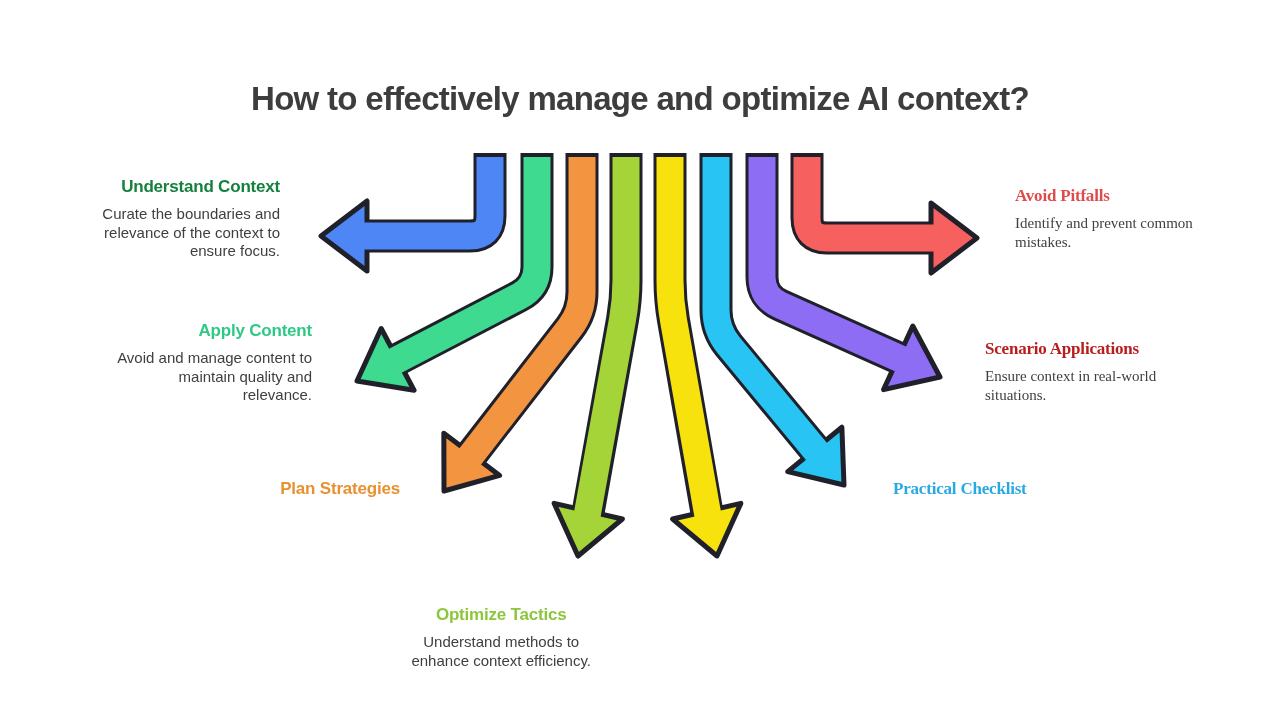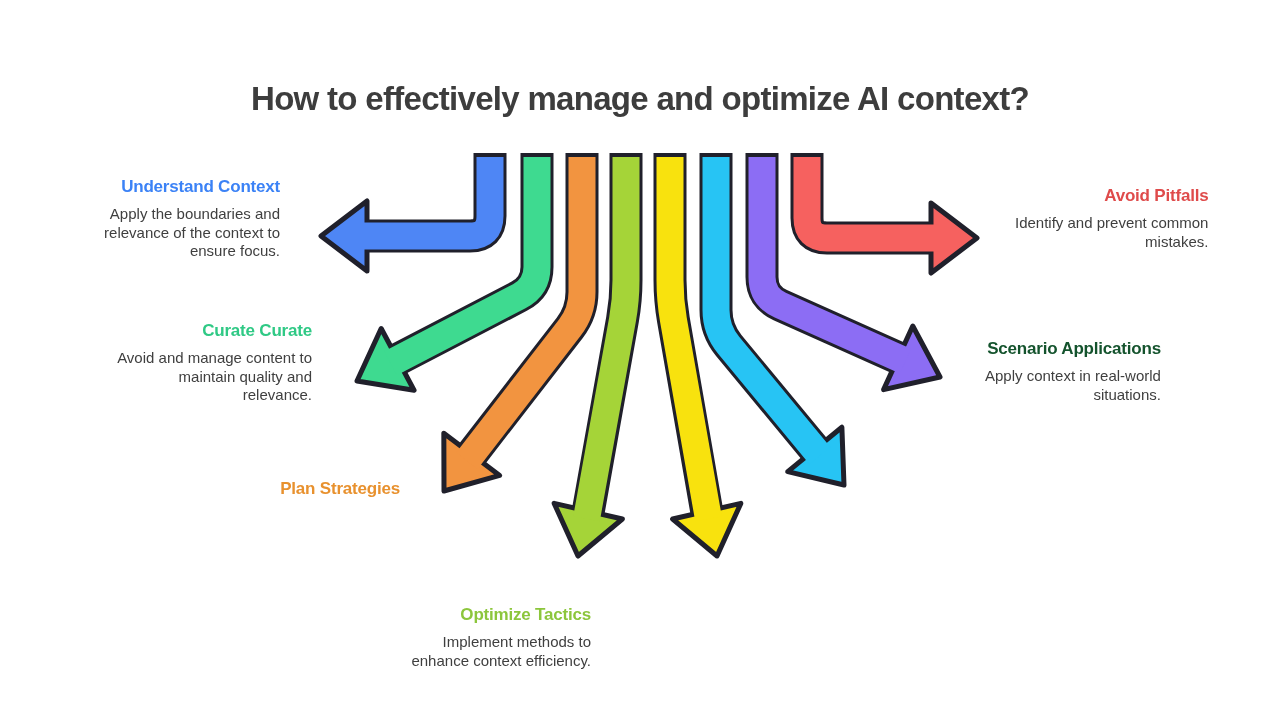--- a/index.html
+++ b/index.html
@@ -24,21 +24,21 @@
   .arrows-svg {
     position: absolute;
     left: 0; top: 0;
     width: 1280px; height: 720px;
   }
   .item {
     position: absolute;
     max-width: 240px;
   }
   .item.anchor-right { text-align: right; }
-  .item.anchor-left { text-align: right; }
+  .item.anchor-left { text-align: left; font-family: Liberation Serif, serif; }
   .item-label {
     font-size: 17px;
     font-weight: 700;
     margin-bottom: 8px;
     letter-spacing: -0.2px;
   }
   .item-desc {
     font-size: 15px;
     line-height: 18.5px;
     color: #3f3f3f;
@@ -89,50 +89,51 @@
         <path d="M 762,157 L 762,277 Q 762,297 780.2646249854374,305.14883268581053 L 905.4555367300171,361.1671210012579" fill="none" stroke="#8c6df4" stroke-width="27" stroke-linejoin="round"></path>
       </g>
       <g>
         <path d="M 807,153 L 807,218 Q 807,238 827,238 L 931,238" fill="none" stroke="#20202b" stroke-width="33" stroke-linejoin="round"></path>
         <path d="M 977,238 L 931,273 L 931,203 Z" fill="#f6615f" stroke="#20202b" stroke-width="5" stroke-linejoin="round"></path>
         <path d="M 807,157 L 807,218 Q 807,238 827,238 L 939,238" fill="none" stroke="#f6615f" stroke-width="27" stroke-linejoin="round"></path>
       </g>
     </svg>
 
   <div class="item anchor-right" style="top:177px; right:1000px;">
-    <h3 class="item-label" style="color: #3b82f6;">Understand Context</h3>
-    <p class="item-desc">Apply the boundaries and
+    <h3 class="item-label" style="color: #15803d;">Understand Context</h3>
+    <p class="item-desc">Curate the boundaries and
 relevance of the context to
 ensure focus.</p>
   </div>
 
   <div class="item anchor-right" style="top:321px; right:968px;">
-    <h3 class="item-label" style="color: rgb(47, 201, 133);">Curate Curate</h3>
+    <h3 class="item-label" style="color: rgb(47, 201, 133);">Apply Content</h3>
     <p class="item-desc">Avoid and manage content to
 maintain quality and
 relevance.</p>
   </div>
 
   <div class="item anchor-right" style="top:479px; right:880px;">
     <h3 class="item-label" style="color: rgb(232, 145, 46);">Plan Strategies</h3>
   </div>
 
-  <div class="item anchor-right" style="top:605px; right:689px;">
+  <div class="item anchor-right" style="top:605px; right:689px;text-align:center;">
     <h3 class="item-label" style="color: rgb(140, 198, 60);">Optimize Tactics</h3>
-    <p class="item-desc">Implement methods to
+    <p class="item-desc">Understand methods to
 enhance context efficiency.</p>
   </div>
 
 
   <div class="item anchor-left" style="top:479px; left:893px;">
+    <h3 class="item-label" style="color: rgb(41, 169, 225);">Practical Checklist</h3>
   </div>
 
   <div class="item anchor-left" style="top:339px; left:985px;">
-    <h3 class="item-label" style="color: #14532d;">Scenario Applications</h3>
-    <p class="item-desc">Apply context in real-world
+    <h3 class="item-label" style="color: #b91c1c;">Scenario Applications</h3>
+    <p class="item-desc">Ensure context in real-world
 situations.</p>
   </div>
 
   <div class="item anchor-left" style="top:186px; left:1015px;">
     <h3 class="item-label" style="color: rgb(223, 75, 75);">Avoid Pitfalls</h3>
     <p class="item-desc">Identify and prevent common
 mistakes.</p>
   </div>
 
 </div>

